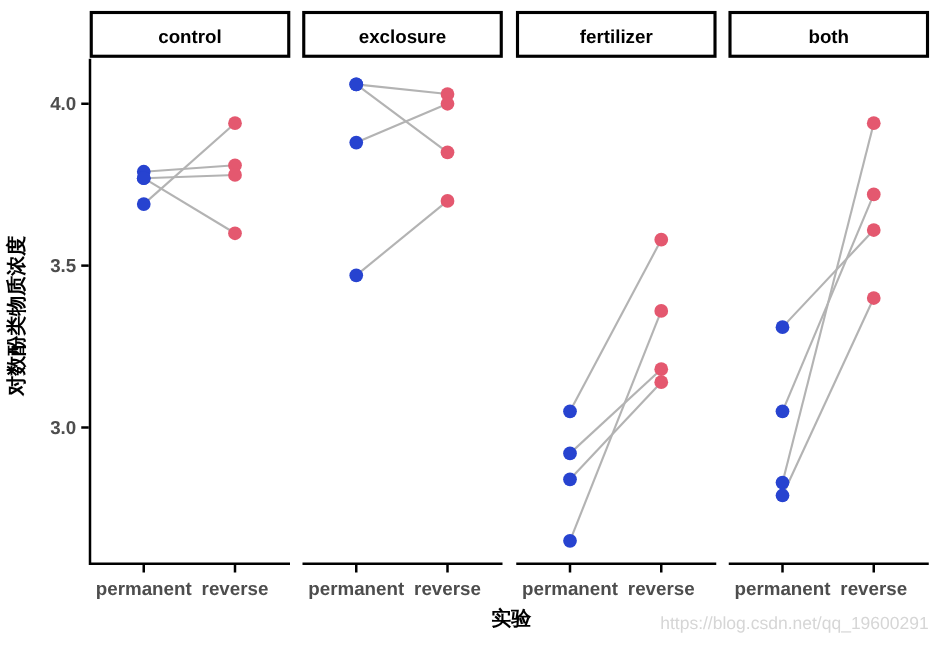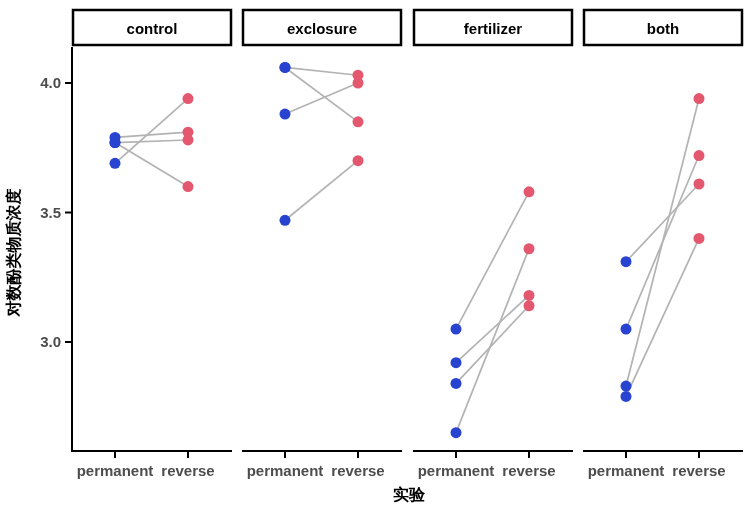--- a/index.html
+++ b/index.html
@@ -108,13 +108,14 @@
       <circle cx="626" cy="396.39" r="5.5" fill="#2743d0"></circle>
       <circle cx="699" cy="238.40000000000003" r="5.5" fill="#e4586f"></circle>
       <line x1="583" y1="451" x2="743" y2="451" stroke="#000000" stroke-width="2"></line>
       <line x1="626" y1="452" x2="626" y2="458" stroke="#000000" stroke-width="2"></line>
       <text x="626" y="476" text-anchor="middle" class="xtick-text">permanent</text>
       <line x1="699" y1="452" x2="699" y2="458" stroke="#000000" stroke-width="2"></line>
       <text x="699" y="476" text-anchor="middle" class="xtick-text">reverse</text>
     </svg>
   <div id="y-title" class="axis-title">对数酚类物质浓度</div>
   <div id="x-title" class="axis-title">实验</div>
+  <div id="watermark">https://blog.csdn.net/qq_19600291</div>
 </div>
 
 </body></html>

